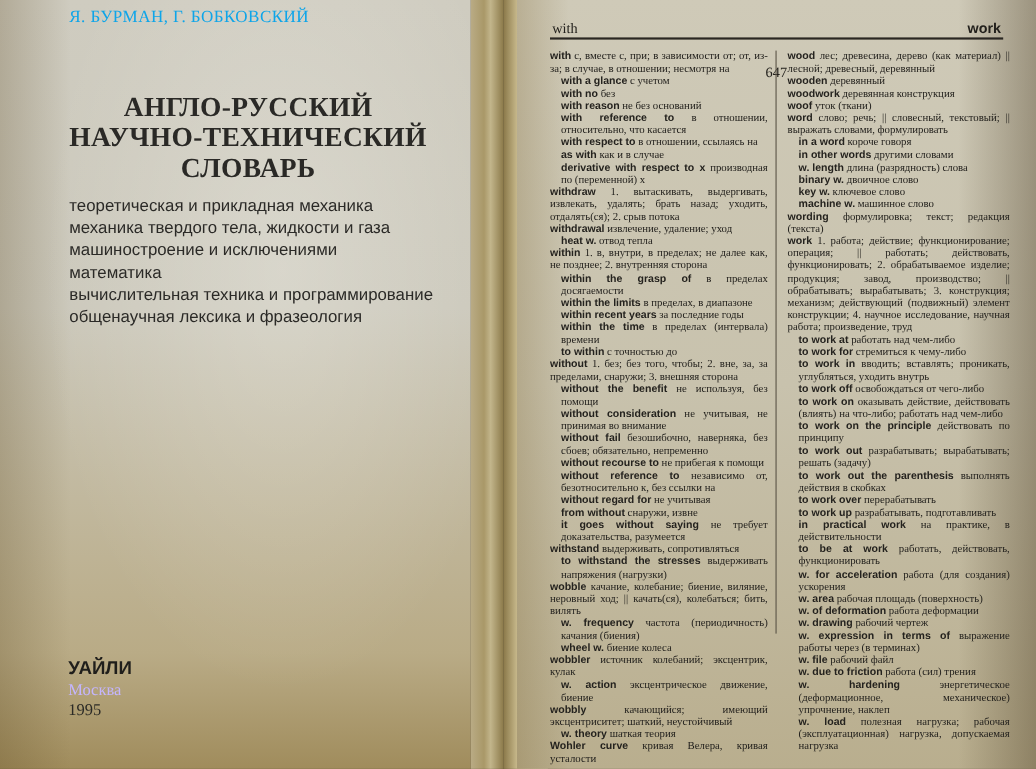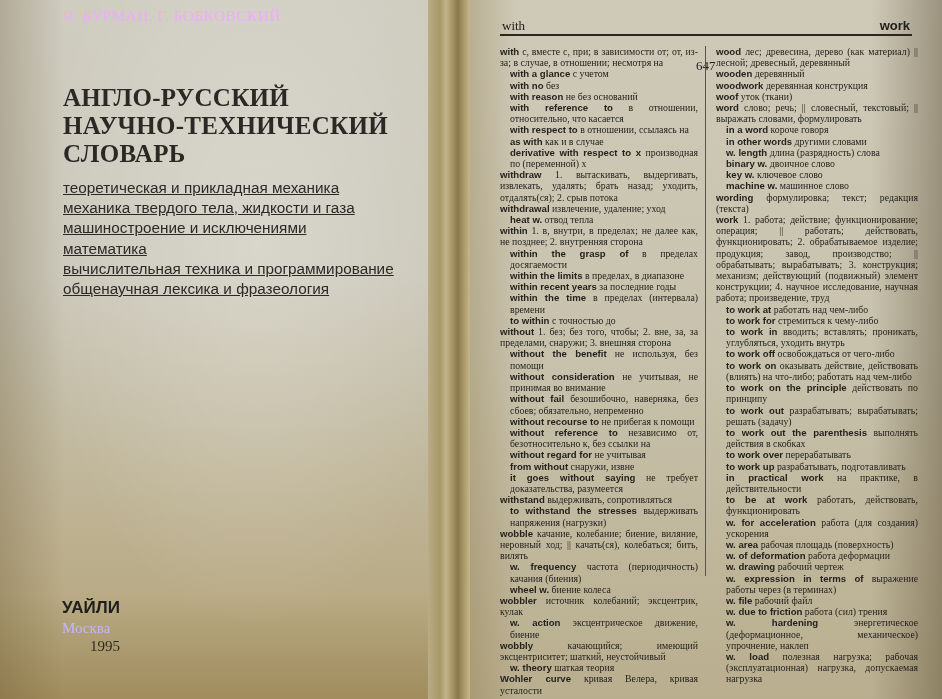--- a/index.html
+++ b/index.html
@@ -12,26 +12,26 @@
                linear-gradient(90deg,rgba(90,70,30,0.25) 0%,rgba(0,0,0,0) 15%);}
   .page-stack{position:absolute;left:428px;top:0;width:30px;height:699px;
     background:linear-gradient(90deg,#b9ab85 0%,#a99868 40%,#c2b58b 60%,#8a7848 100%);}
   .gutter{position:absolute;left:458px;top:0;width:40px;height:699px;
     background:linear-gradient(90deg,#8c7a4b 0%,#d0c295 35%,#d9cfaa 60%,#c9bf9c 100%);}
   .right-page{position:absolute;left:470px;top:0;width:472px;height:699px;
     background:linear-gradient(180deg,#cfcab8 0%,#c8c2ad 50%,#b9ae8e 100%);}
   .right-page::after{content:"";position:absolute;inset:0;
     background:linear-gradient(90deg,rgba(120,95,40,0.25) 0%,rgba(0,0,0,0) 10%,rgba(0,0,0,0) 85%,rgba(60,45,20,0.35) 100%);pointer-events:none;}
 
-  .authors{position:absolute;left:63px;top:7px;font-size:15.5px;letter-spacing:0.4px;color:#f0abfc;}
-  .title{position:absolute;left:63px;top:84px;font-weight:bold;font-size:25px;line-height:28px;color:#2a2926;letter-spacing:0.3px;}
-  .subjects{position:absolute;left:63px;top:178px;font-family:"Liberation Sans",sans-serif;font-size:15.3px;line-height:20.2px;color:#2b2a27;text-decoration:underline;}
+  .authors{position:absolute;left:63px;top:7px;font-size:15.5px;letter-spacing:0.4px;color:#0ea5e9;}
+  .title{position:absolute;left:63px;top:84px;font-weight:bold;font-size:25px;line-height:28px;color:#2a2926;letter-spacing:0.3px;text-align:center;}
+  .subjects{position:absolute;left:63px;top:178px;font-family:"Liberation Sans",sans-serif;font-size:15.3px;line-height:20.2px;color:#2b2a27;}
   .publisher{position:absolute;left:62px;top:598px;font-family:"Liberation Sans",sans-serif;font-weight:bold;font-size:17px;color:#1f1e1b;}
   .city{position:absolute;left:62px;top:620px;font-size:15px;color:#c4b5fd;}
-  .year{position:absolute;left:62px;top:638px;font-size:15px;color:#2b2a26;margin-left:28px;}
+  .year{position:absolute;left:62px;top:638px;font-size:15px;color:#2b2a26;}
 
   .run-head{position:absolute;left:500px;top:18px;width:412px;height:16px;border-bottom:2px solid #2a2722;font-size:13px;color:#22201c;}
   .rh-left{position:absolute;left:2px;top:0;}
   .rh-center{position:absolute;left:196px;top:0;margin-top:40px;}
   .rh-right{position:absolute;right:2px;top:0;font-family:"Liberation Sans",sans-serif;font-weight:bold;}
   .col-rule{position:absolute;left:705px;top:46px;width:1px;height:530px;background:#5a5446;}
 
   .col{position:absolute;top:46px;font-size:9.8px;line-height:11.2px;color:#24221e;}
   .col.c1{left:500px;width:198px;}
   .col.c2{left:716px;width:202px;}

